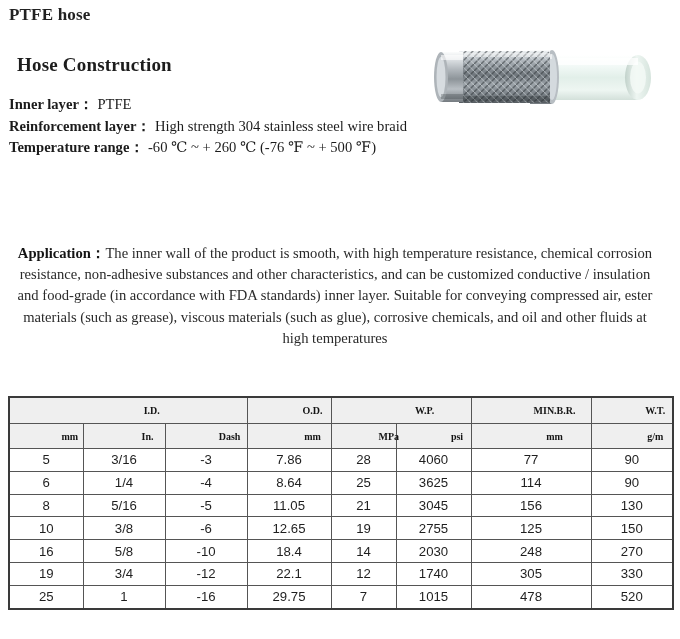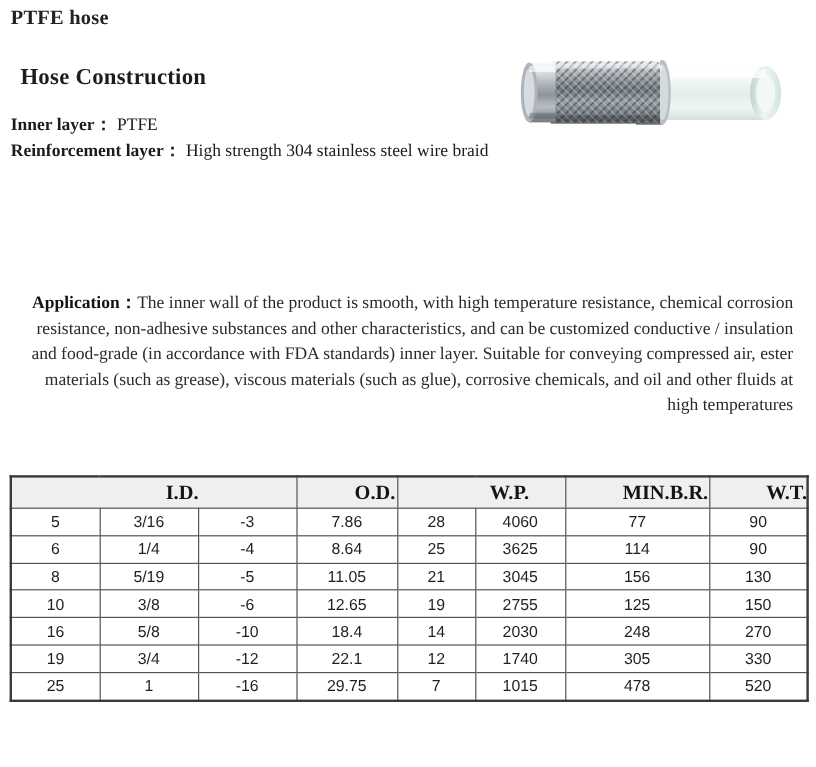--- a/index.html
+++ b/index.html
@@ -59,21 +59,21 @@
   }
 
   
   .application-block {
     position: absolute;
     left: 9px;
     top: 243px;
     width: 652px;
     font-size: 14.6px;
     line-height: 21.2px;
-    text-align: right;
+    text-align: center;
     color: #2a2a2a;
   }
   .application-label {
     font-weight: bold;
     color: #141414;
   }
   .application-text {
     font-weight: normal;
   }
 
@@ -106,21 +106,21 @@
   table.spec-table td {
     border: 1px solid #555555;
     text-align: center;
     vertical-align: middle;
     padding: 0;
   }
   table.spec-table thead th {
     background: #efefef;
     font-family: "Liberation Serif", "DejaVu Serif", serif;
     font-weight: bold;
-    font-size: 17px;
+    font-size: 10px;
     height: 24px;
     color: #141414;
     padding-left: 47px;
   }
   table.spec-table thead tr.group-row th {
     height: 25px;
   }
   table.spec-table tbody td {
     background: #ffffff;
     font-family: "Liberation Sans", "DejaVu Sans", sans-serif;
@@ -144,20 +144,23 @@
 <div class="page-title">PTFE hose</div>
 
 <div class="section-title">Hose Construction</div>
 
 <div class="spec-list">
   <div class="spec-line">
     <span class="spec-label">Inner layer：</span><span class="spec-value">PTFE</span>
   </div>
   <div class="spec-line">
     <span class="spec-label">Reinforcement layer：</span><span class="spec-value">High strength 304 stainless steel wire braid</span>
+  </div>
+  <div class="spec-line">
+    <span class="spec-label">Temperature range：</span><span class="spec-value">-60 ℃ ~ + 260 ℃ (-76 ℉ ~ + 500 ℉)</span>
   </div>
 </div>
 
 <div class="product-photo">
   <svg width="244" height="84" viewBox="0 0 244 84" xmlns="http://www.w3.org/2000/svg">
     <defs>
       <linearGradient id="braidGrad" x1="0" y1="0" x2="0" y2="1">
         <stop offset="0%" stop-color="#f2f4f5"></stop>
         <stop offset="10%" stop-color="#c8ced3"></stop>
         <stop offset="26%" stop-color="#9aa1a7"></stop>
@@ -251,20 +254,30 @@
         <col class="col-wt">
     </colgroup>
     <thead>
       <tr class="group-row">
         <th colspan="3">I.D.</th>
         <th colspan="1">O.D.</th>
         <th colspan="2">W.P.</th>
         <th colspan="1">MIN.B.R.</th>
         <th colspan="1">W.T.</th>
       </tr>
+      <tr class="unit-row">
+        <th>mm</th>
+        <th>In.</th>
+        <th>Dash</th>
+        <th>mm</th>
+        <th>MPa</th>
+        <th>psi</th>
+        <th>mm</th>
+        <th>g/m</th>
+      </tr>
     </thead>
     <tbody id="spec-table-body">
         <tr>
           <td>5</td>
           <td>3/16</td>
           <td>-3</td>
           <td>7.86</td>
           <td>28</td>
           <td>4060</td>
           <td>77</td>
@@ -275,21 +288,21 @@
           <td>1/4</td>
           <td>-4</td>
           <td>8.64</td>
           <td>25</td>
           <td>3625</td>
           <td>114</td>
           <td>90</td>
         </tr>
         <tr>
           <td>8</td>
-          <td>5/19</td>
+          <td>5/16</td>
           <td>-5</td>
           <td>11.05</td>
           <td>21</td>
           <td>3045</td>
           <td>156</td>
           <td>130</td>
         </tr>
         <tr>
           <td>10</td>
           <td>3/8</td>

